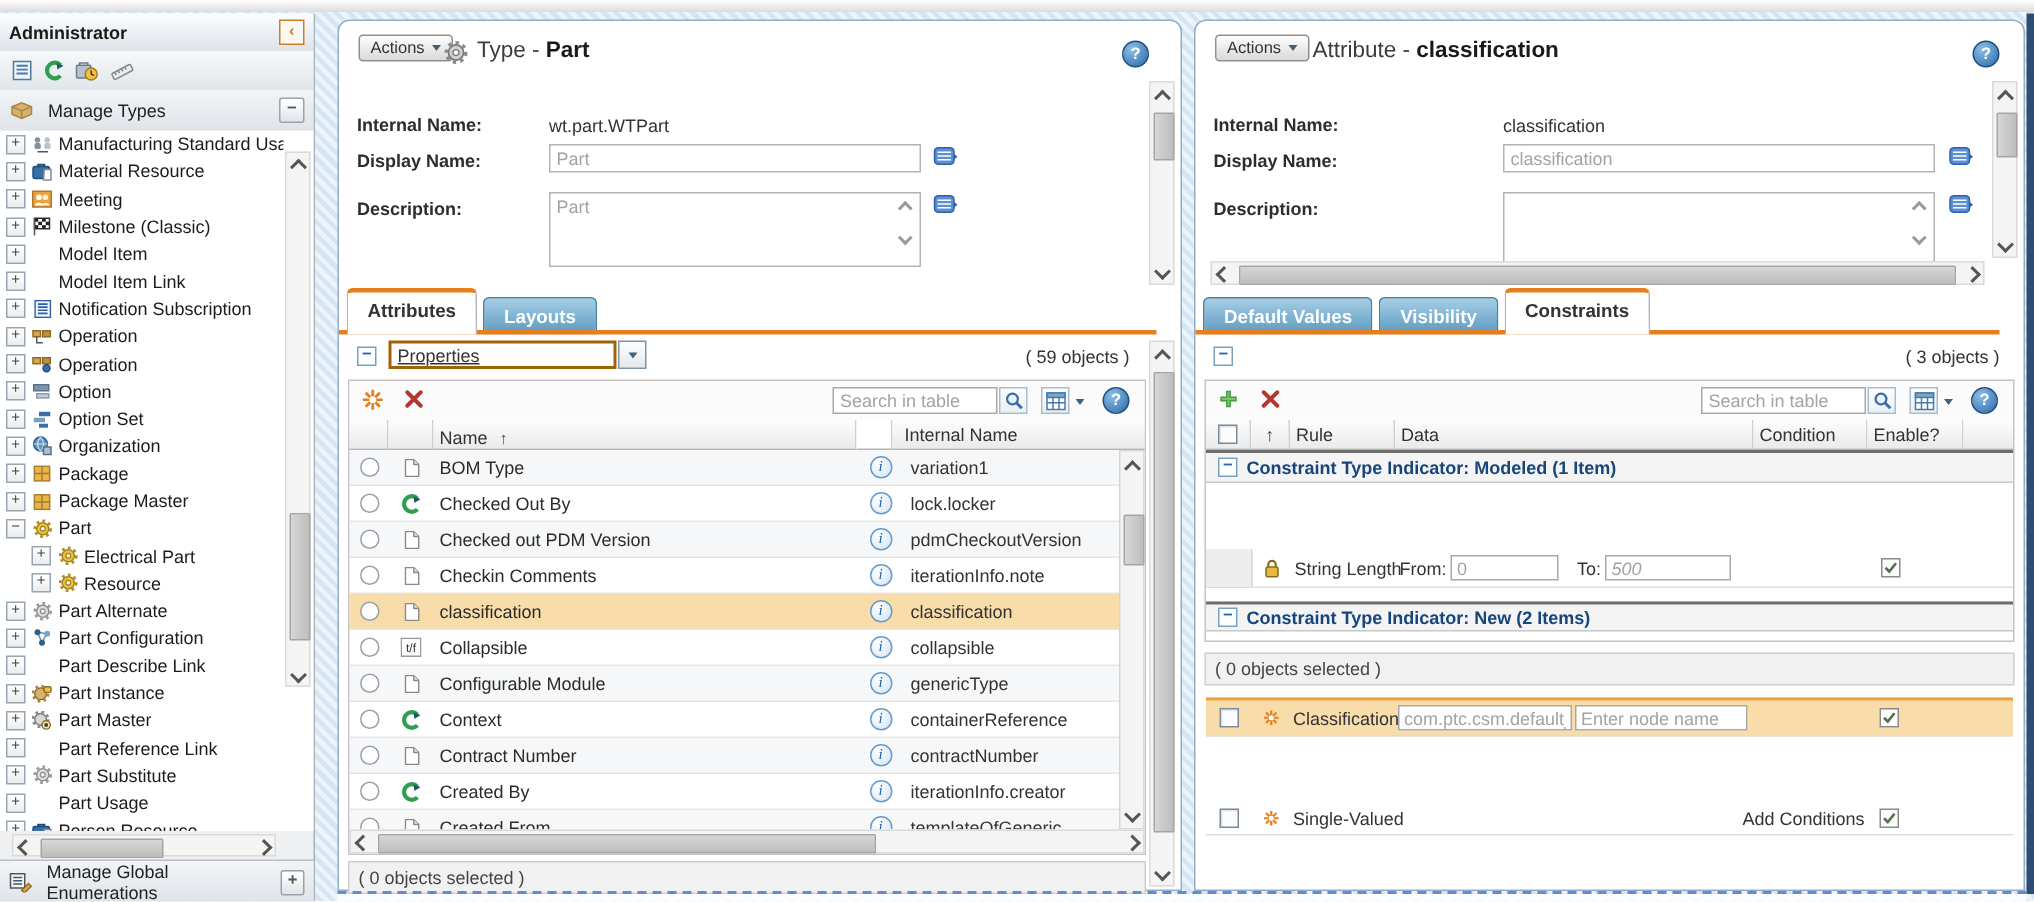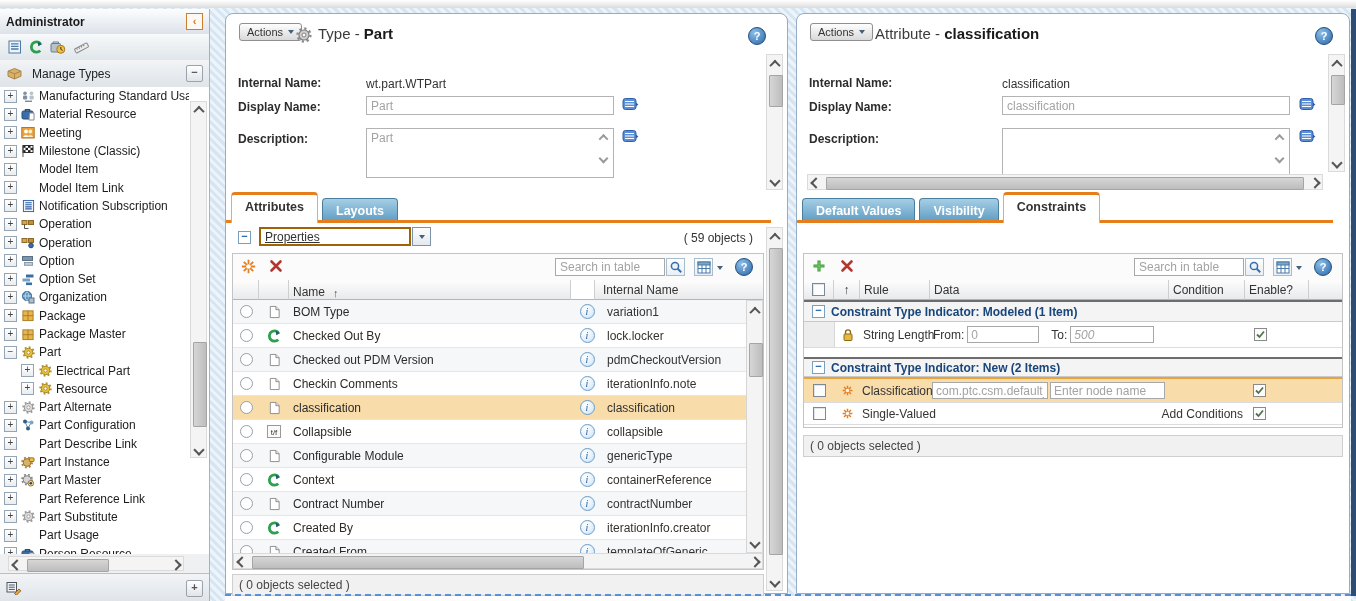--- a/index.html
+++ b/index.html
@@ -135,21 +135,21 @@
   #mid-hscroll{position:absolute;left:0;right:0;bottom:0;}
 
   
   .kc1{width:30px;min-width:30px;display:flex;justify-content:center;align-items:center;}
   .kc2{width:26px;min-width:26px;display:flex;justify-content:center;align-items:center;}
   .kc3{width:70px;min-width:70px;padding-left:2px;white-space:nowrap;}
   .kc4{width:239px;min-width:239px;display:flex;align-items:center;white-space:nowrap;}
   .kc5{width:76px;min-width:76px;display:flex;justify-content:flex-end;padding-right:4px;box-sizing:border-box;}
   .kc6{width:64px;min-width:64px;display:flex;align-items:center;padding-left:6px;box-sizing:border-box;}
   .kc7{flex:1;}
-  .krow{display:flex;align-items:center;height:26px;background:#fff;border-bottom:1px solid #dcdcdc;box-sizing:border-box;}
+  .krow{display:flex;align-items:center;height:26px;background:#fff;border-bottom:1px solid #dcdcdc;box-sizing:border-box;margin-top:44px;}
   .grow{height:22px;display:flex;align-items:center;gap:6px;padding-left:8px;background:#f4f4f4;
         border-top:2px solid #6d6d6d;border-bottom:1px solid #c9c9c9;box-sizing:border-box;
         font-weight:bold;color:#17457c;}
   .kspacer{height:9px;background:#fff;}
   .krow.sel{background:#f8dcaa;border-top:2px solid #e9a33b;}
   .graycell{background:#ededee;border-right:1px solid #d8d8d8;height:100%;}
   .k-input{border:1px solid #a8a8a8;height:17px;padding:0 3px;color:#a3a3a3;background:#fff;}
   .k-lbl{color:#333;margin-right:3px;}
 </style>
 </head>
@@ -489,20 +489,21 @@
       </span>
   </div>
   <div class="lp-footer">
     <span class="icn">
         <svg width="16" height="14" viewBox="0 0 16 14">
           <rect x="1" y="1.5" width="9.5" height="9.5" fill="#f5f5f5" stroke="#555"></rect>
           <path d="M2.8 4h6M2.8 6.2h6M2.8 8.4h6" stroke="#3a5a7a"></path>
           <path d="M8.5 12.5l4.5-4.5 1.8 1.8-4.5 4.5z" fill="#e8a33c" stroke="#8a6a2a"></path>
         </svg>
       </span>
+    <span>Manage Global Enumerations</span>
     <span class="sq-btn">+</span>
   </div>
 </div>
 
 <div id="type-panel" class="panel">
   <div class="phead">
     <span class="btn actions-btn">
       <span>Actions</span>
       <span class="caret"></span>
     </span>
@@ -880,20 +881,24 @@
       <div class="sb-thumb-h" style="left:18px;right:18px;"></div>
       <span class="sb-btn" style="right:0;top:0;">
           <span class="chev right"></span>
         </span>
     </div>
   </div>
 
   <div class="tabs" id="attr-tabs"><span class="tab">Default Values</span><span class="tab">Visibility</span><span class="tab active">Constraints</span></div>
 
   <div class="tab-body">
+    <div class="view-row">
+      <span class="mbox" style="position:absolute;left:12px;top:8px;"></span>
+      <span class="obj-count" style="right:16px;">( 3 objects )</span>
+    </div>
 
     <div class="grid-wrap" style="left:6px;top:30px;width:538px;height:173px;">
       <div class="gtoolbar">
         <span class="icn tb-ic" style="left:8px;">
             <svg width="14" height="14" viewBox="0 0 14 14">
               <path d="M7 1.5V12.5M1.5 7H12.5" stroke="#3fa03a" stroke-width="3.2"></path>
               <path d="M7 2.5V11.5M2.5 7H11.5" stroke="#7cc46f" stroke-width="1.2"></path>
             </svg>
           </span>
         <span class="icn tb-ic" style="left:36px;">

